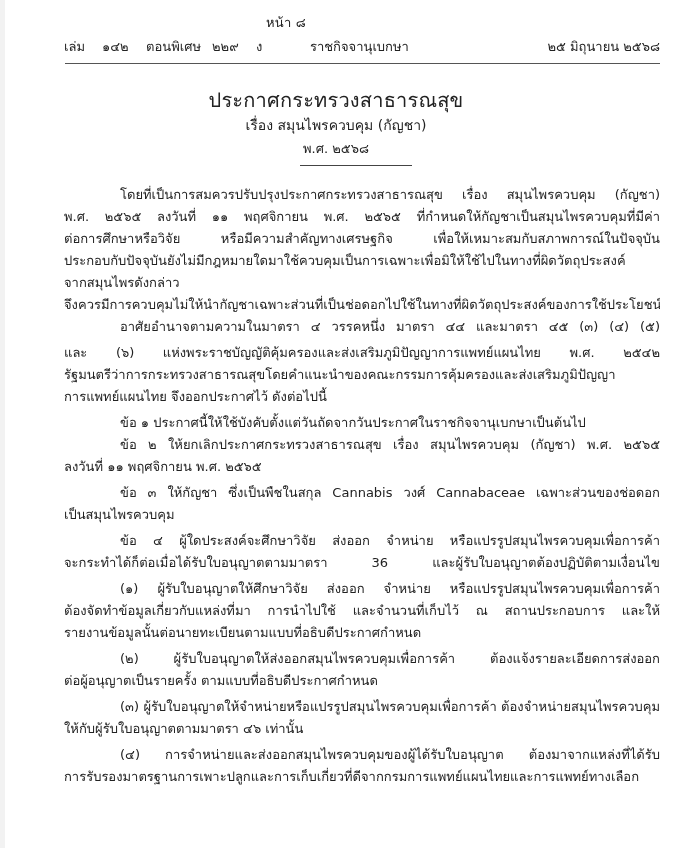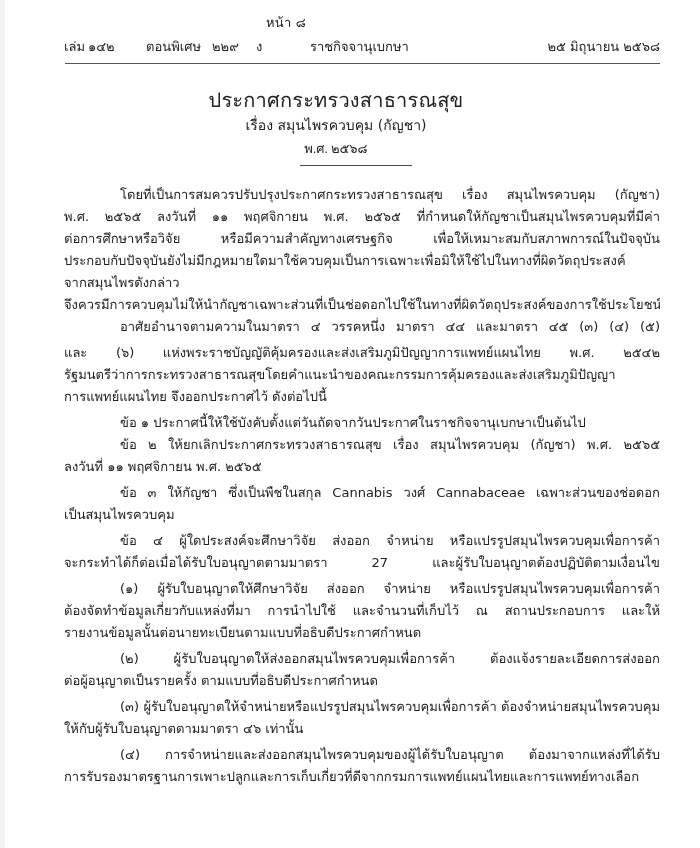--- a/index.html
+++ b/index.html
@@ -37,21 +37,21 @@
     .gazette-header {
       position: absolute;
       top: 36px;
       left: 64px;
       width: 596px;
       height: 20px;
       font-size: 13px;
     }
     .gazette-header span { position: absolute; top: 0; white-space: nowrap; }
     .hdr-volume { left: 0; }
-    .hdr-volume-num { left: 24px; }
+    .hdr-volume-num { left: 38px; }
     .hdr-issue { left: 82px; }
     .hdr-issue-num { left: 148px; }
     .hdr-section { left: 192px; }
     .hdr-gazette { left: 246px; }
     .hdr-date { right: 0; }
     .header-rule {
       position: absolute;
       top: 63px;
       left: 65px;
       width: 595px;
@@ -68,21 +68,20 @@
       font-size: 20px;
       letter-spacing: 0.2px;
     }
     .subject {
       top: 114px;
       font-size: 14px;
     }
     .year {
       top: 138px;
       font-size: 13px;
-      font-family: Liberation Serif, serif;
     }
     .title-rule {
       position: absolute;
       top: 165px;
       left: 300px;
       width: 112px;
       height: 1px;
       background: #444;
     }
     .body-text {
@@ -142,21 +141,21 @@
     <div class="line indent justify">อาศัยอำนาจตามความในมาตรา ๔ วรรคหนึ่ง มาตรา ๔๔ และมาตรา ๔๕ (๓) (๔) (๕)</div>
     <div class="line justify gap">และ (๖) แห่งพระราชบัญญัติคุ้มครองและส่งเสริมภูมิปัญญาการแพทย์แผนไทย  พ.ศ. ๒๕๔๒</div>
     <div class="line justify">รัฐมนตรีว่าการกระทรวงสาธารณสุขโดยคำแนะนำของคณะกรรมการคุ้มครองและส่งเสริมภูมิปัญญา</div>
     <div class="line">การแพทย์แผนไทย  จึงออกประกาศไว้  ดังต่อไปนี้</div>
     <div class="line indent gap">ข้อ  ๑  ประกาศนี้ให้ใช้บังคับตั้งแต่วันถัดจากวันประกาศในราชกิจจานุเบกษาเป็นต้นไป</div>
     <div class="line indent justify">ข้อ  ๒  ให้ยกเลิกประกาศกระทรวงสาธารณสุข เรื่อง สมุนไพรควบคุม (กัญชา) พ.ศ. ๒๕๖๕</div>
     <div class="line">ลงวันที่  ๑๑ พฤศจิกายน พ.ศ. ๒๕๖๕</div>
     <div class="line indent justify gap">ข้อ  ๓  ให้กัญชา ซึ่งเป็นพืชในสกุล Cannabis วงศ์ Cannabaceae เฉพาะส่วนของช่อดอก</div>
     <div class="line">เป็นสมุนไพรควบคุม</div>
     <div class="line indent justify gap">ข้อ  ๔  ผู้ใดประสงค์จะศึกษาวิจัย ส่งออก จำหน่าย หรือแปรรูปสมุนไพรควบคุมเพื่อการค้า</div>
-    <div class="line justify">จะกระทำได้ก็ต่อเมื่อได้รับใบอนุญาตตามมาตรา  27  และผู้รับใบอนุญาตต้องปฏิบัติตามเงื่อนไข</div>
+    <div class="line justify">จะกระทำได้ก็ต่อเมื่อได้รับใบอนุญาตตามมาตรา  36  และผู้รับใบอนุญาตต้องปฏิบัติตามเงื่อนไข</div>
     <div class="line indent justify gap">(๑)  ผู้รับใบอนุญาตให้ศึกษาวิจัย  ส่งออก  จำหน่าย  หรือแปรรูปสมุนไพรควบคุมเพื่อการค้า</div>
     <div class="line justify">ต้องจัดทำข้อมูลเกี่ยวกับแหล่งที่มา  การนำไปใช้  และจำนวนที่เก็บไว้  ณ  สถานประกอบการ  และให้</div>
     <div class="line">รายงานข้อมูลนั้นต่อนายทะเบียนตามแบบที่อธิบดีประกาศกำหนด</div>
     <div class="line indent justify gap">(๒)  ผู้รับใบอนุญาตให้ส่งออกสมุนไพรควบคุมเพื่อการค้า   ต้องแจ้งรายละเอียดการส่งออก</div>
     <div class="line">ต่อผู้อนุญาตเป็นรายครั้ง  ตามแบบที่อธิบดีประกาศกำหนด</div>
     <div class="line indent justify gap">(๓)  ผู้รับใบอนุญาตให้จำหน่ายหรือแปรรูปสมุนไพรควบคุมเพื่อการค้า  ต้องจำหน่ายสมุนไพรควบคุม</div>
     <div class="line">ให้กับผู้รับใบอนุญาตตามมาตรา  ๔๖  เท่านั้น</div>
     <div class="line indent justify gap">(๔)  การจำหน่ายและส่งออกสมุนไพรควบคุมของผู้ได้รับใบอนุญาต   ต้องมาจากแหล่งที่ได้รับ</div>
     <div class="line">การรับรองมาตรฐานการเพาะปลูกและการเก็บเกี่ยวที่ดีจากกรมการแพทย์แผนไทยและการแพทย์ทางเลือก</div>
   </div>

